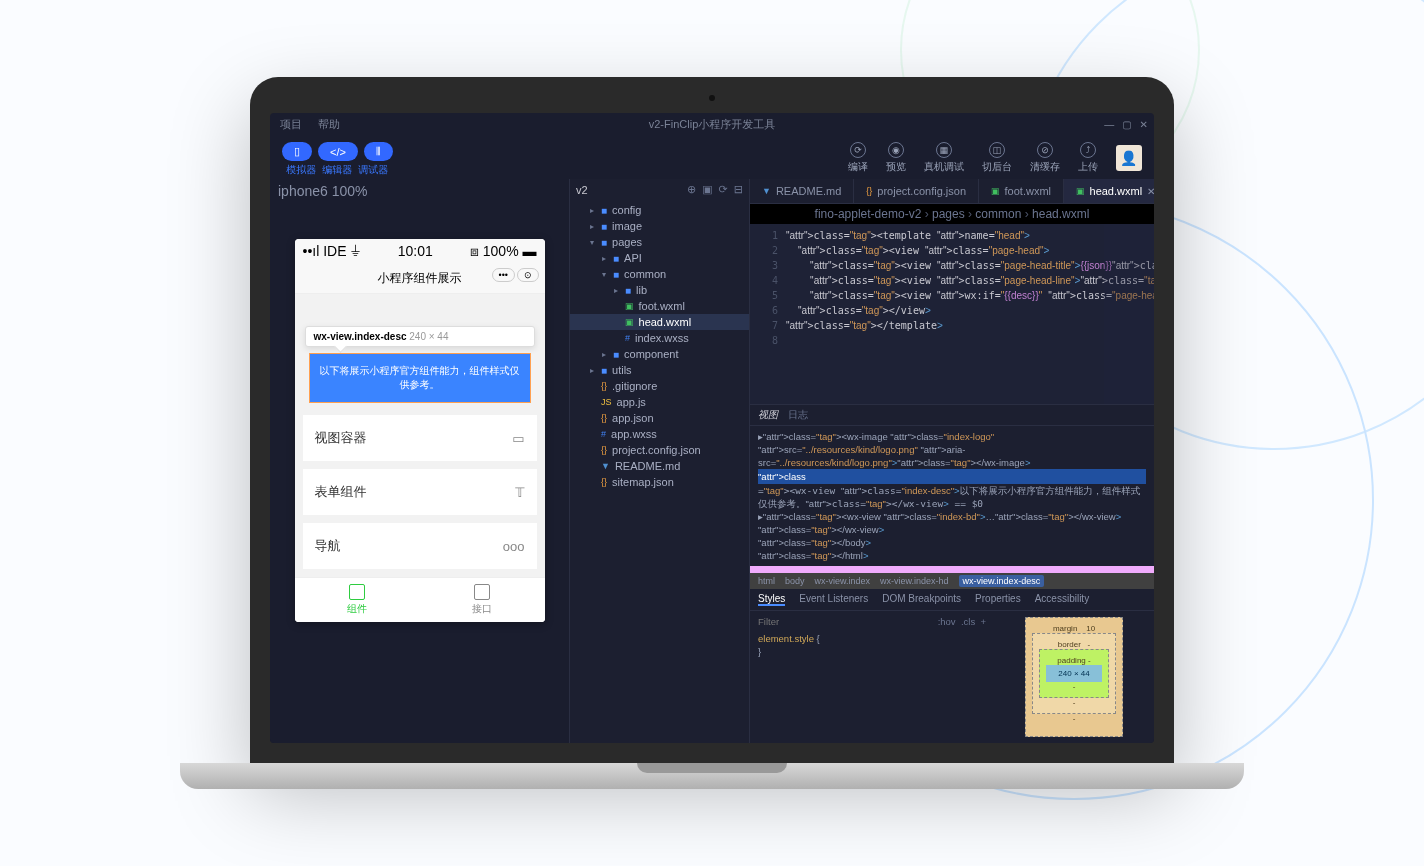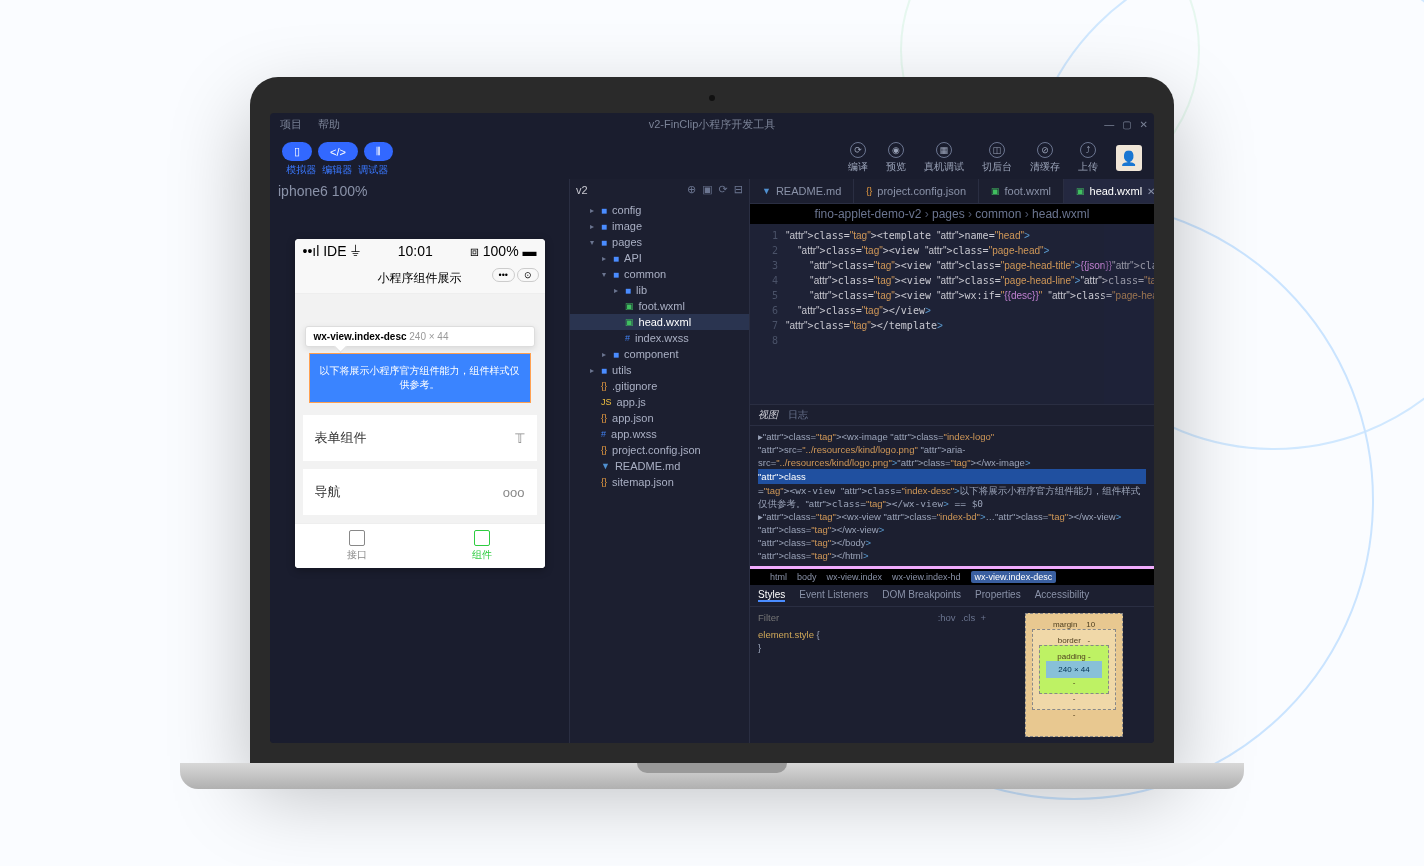--- a/index.html
+++ b/index.html
@@ -90,21 +90,21 @@
 .str { color: #d09858; }
 .expr { color: #c080d0; }
 .mini-map { position: absolute; right: 0; top: 0; width: 50px; height: 100%; background: #202440; opacity: .3; }
 
 
 .devtools { flex: 1; display: flex; flex-direction: column; background: #1c1f30; border-top: 1px solid #2a2e42; font-size: 10px; overflow: hidden; }
 .dt-tabs { display: flex; gap: 10px; padding: 3px 8px; border-bottom: 1px solid #2a2e42; color: #6b7590; }
 .dt-tabs .on { color: #d0d0d8; font-style: italic; }
 .dom-pane { padding: 4px 8px; font-family: monospace; font-size: 9.5px; line-height: 13px; color: #9aa3b8; }
 .dom-pane .sel { background: #2050a0; color: #fff; padding: 1px 0; display: block; }
-.dom-crumb { padding: 3px 20px; background: #000000; color: #8a92a8; border-top: 3px solid #f0abfc; font-size: 9px; }
+.dom-crumb { padding: 3px 8px; background: #404040; color: #8a92a8; border-top: 7px solid #f0abfc; font-size: 9px; }
 .dom-crumb span { margin-right: 10px; }
 .dom-crumb .on { color: #fff; background: #3a5fa0; padding: 1px 4px; border-radius: 2px; }
 .style-tabs { display: flex; gap: 14px; padding: 4px 8px; border-bottom: 1px solid #2a2e42; color: #8a92a8; font-size: 10px; }
 .style-tabs .on { color: #fff; border-bottom: 2px solid #4a8cff; }
 .style-body { flex: 1; display: flex; overflow: hidden; }
 .style-rules { flex: 1; padding: 4px 8px; font-family: monospace; font-size: 9.5px; line-height: 13px; color: #9aa3b8; overflow: hidden; }
 .filter-row { display: flex; align-items: center; color: #6b7590; margin-bottom: 4px; }
 .filter-in { flex: 1; background: transparent; border: none; color: #6b7590; font-size: 9.5px; outline: none; }
 .sel2 { color: #d0a858; }
 .link { color: #6b7590; float: right; text-decoration: underline; }
@@ -200,31 +200,35 @@
                 </span>
               </div>
               <div class="phone-body" data-name="phone-body" data-interactable="false">
                 <div class="tooltip-box" data-name="inspect-tooltip" data-interactable="false">
                   <b>wx-view.index-desc</b>
                   <span class="dim">240 × 44</span>
                 </div>
                 <div class="sel-block" data-name="highlighted-element" data-interactable="false">以下将展示小程序官方组件能力，组件样式仅供参考。</div>
                 <div id="menu-rows">
                     <div class="menu-row" data-name="list-item" data-interactable="true">
+                      <span>视图容器</span>
+                      <span data-name="row-icon" data-interactable="false" style="color:#888;font-size:13px">▭</span>
+                    </div>
+                    <div class="menu-row" data-name="list-item" data-interactable="true">
                       <span>表单组件</span>
                       <span data-name="row-icon" data-interactable="false" style="color:#888;font-size:13px">𝕋</span>
                     </div>
                     <div class="menu-row" data-name="list-item" data-interactable="true">
                       <span>导航</span>
                       <span data-name="row-icon" data-interactable="false" style="color:#888;font-size:13px">ooo</span>
                     </div>
                   </div>
                 <div class="tabbar" data-name="phone-tabbar" data-interactable="false">
+                  <div class="tab-item active" data-name="tab-components" data-interactable="true"><div class="tab-ico" data-name="grid-icon" data-interactable="false"></div><span>组件</span></div>
                   <div class="tab-item" data-name="tab-api" data-interactable="true"><div class="tab-ico" data-name="cube-icon" data-interactable="false"></div><span>接口</span></div>
-                  <div class="tab-item active" data-name="tab-components" data-interactable="true"><div class="tab-ico" data-name="grid-icon" data-interactable="false"></div><span>组件</span></div>
                 </div>
               </div>
             </div>
           </div>
         </div>
 
         <div class="tree-col" data-name="file-explorer" data-interactable="false">
           <div class="tree-head" data-name="explorer-header" data-interactable="false">
             <span data-name="project-root" data-interactable="true">v2</span>
             <span class="tree-head-icons">

